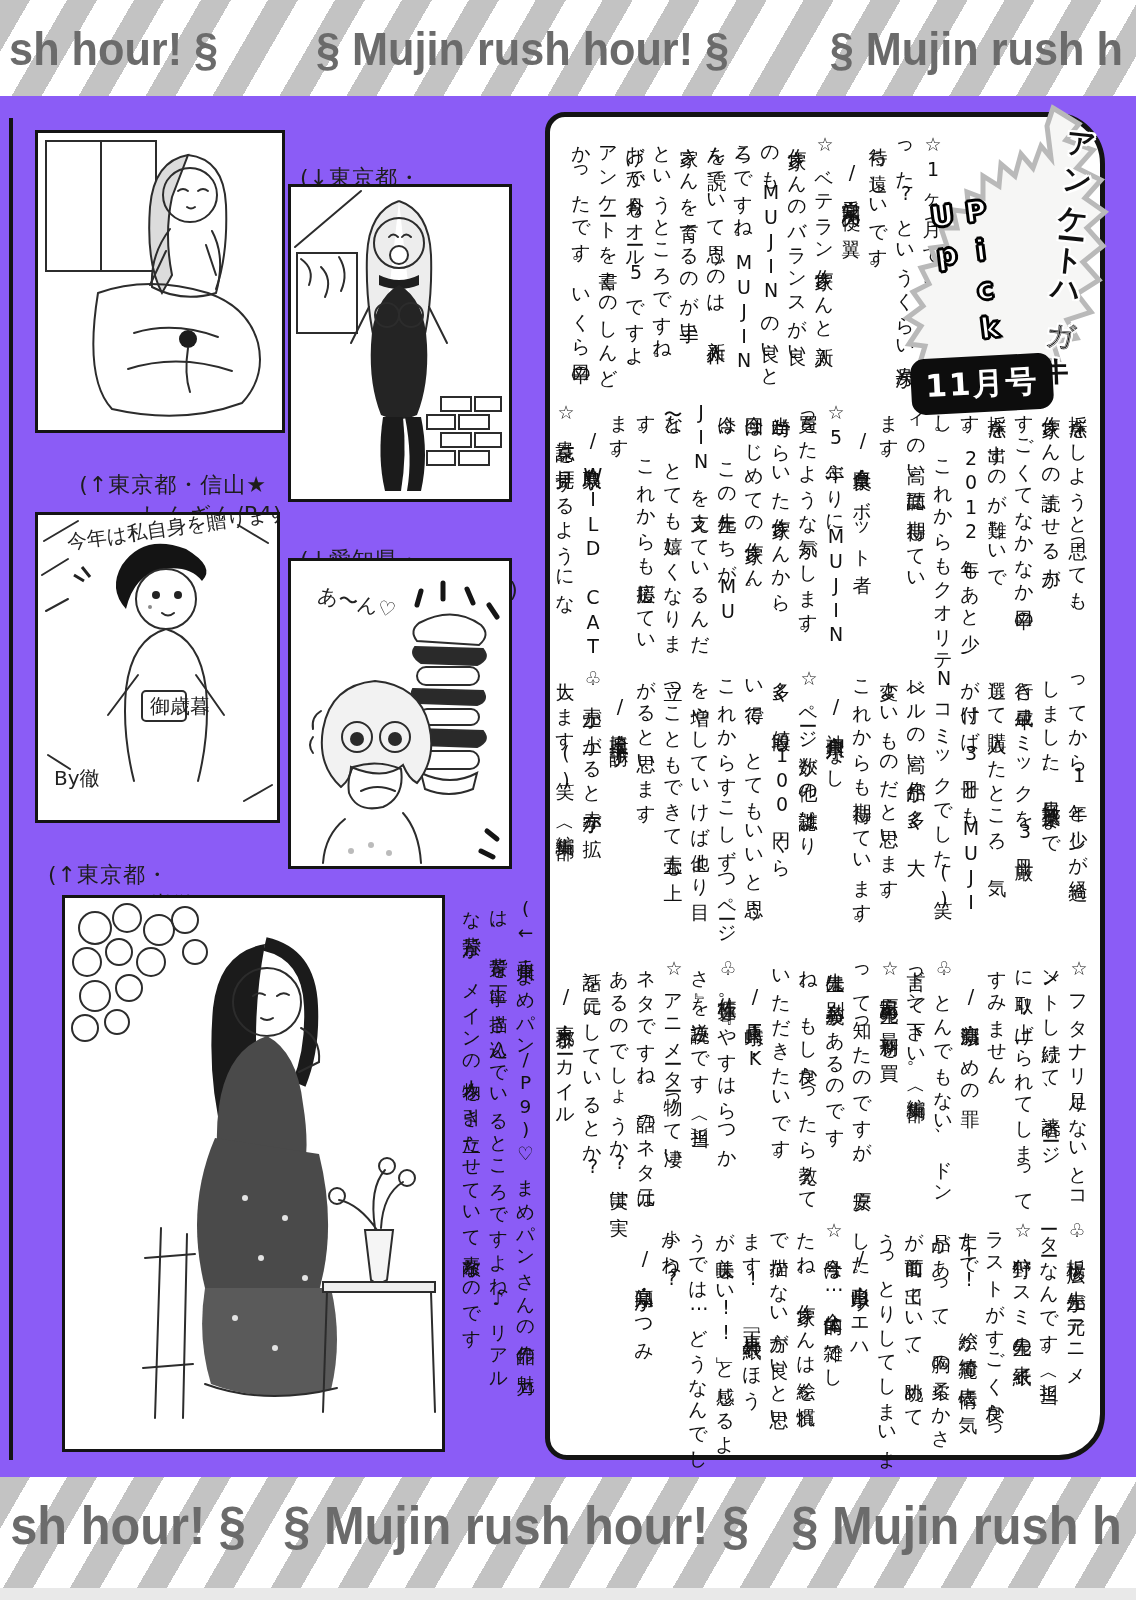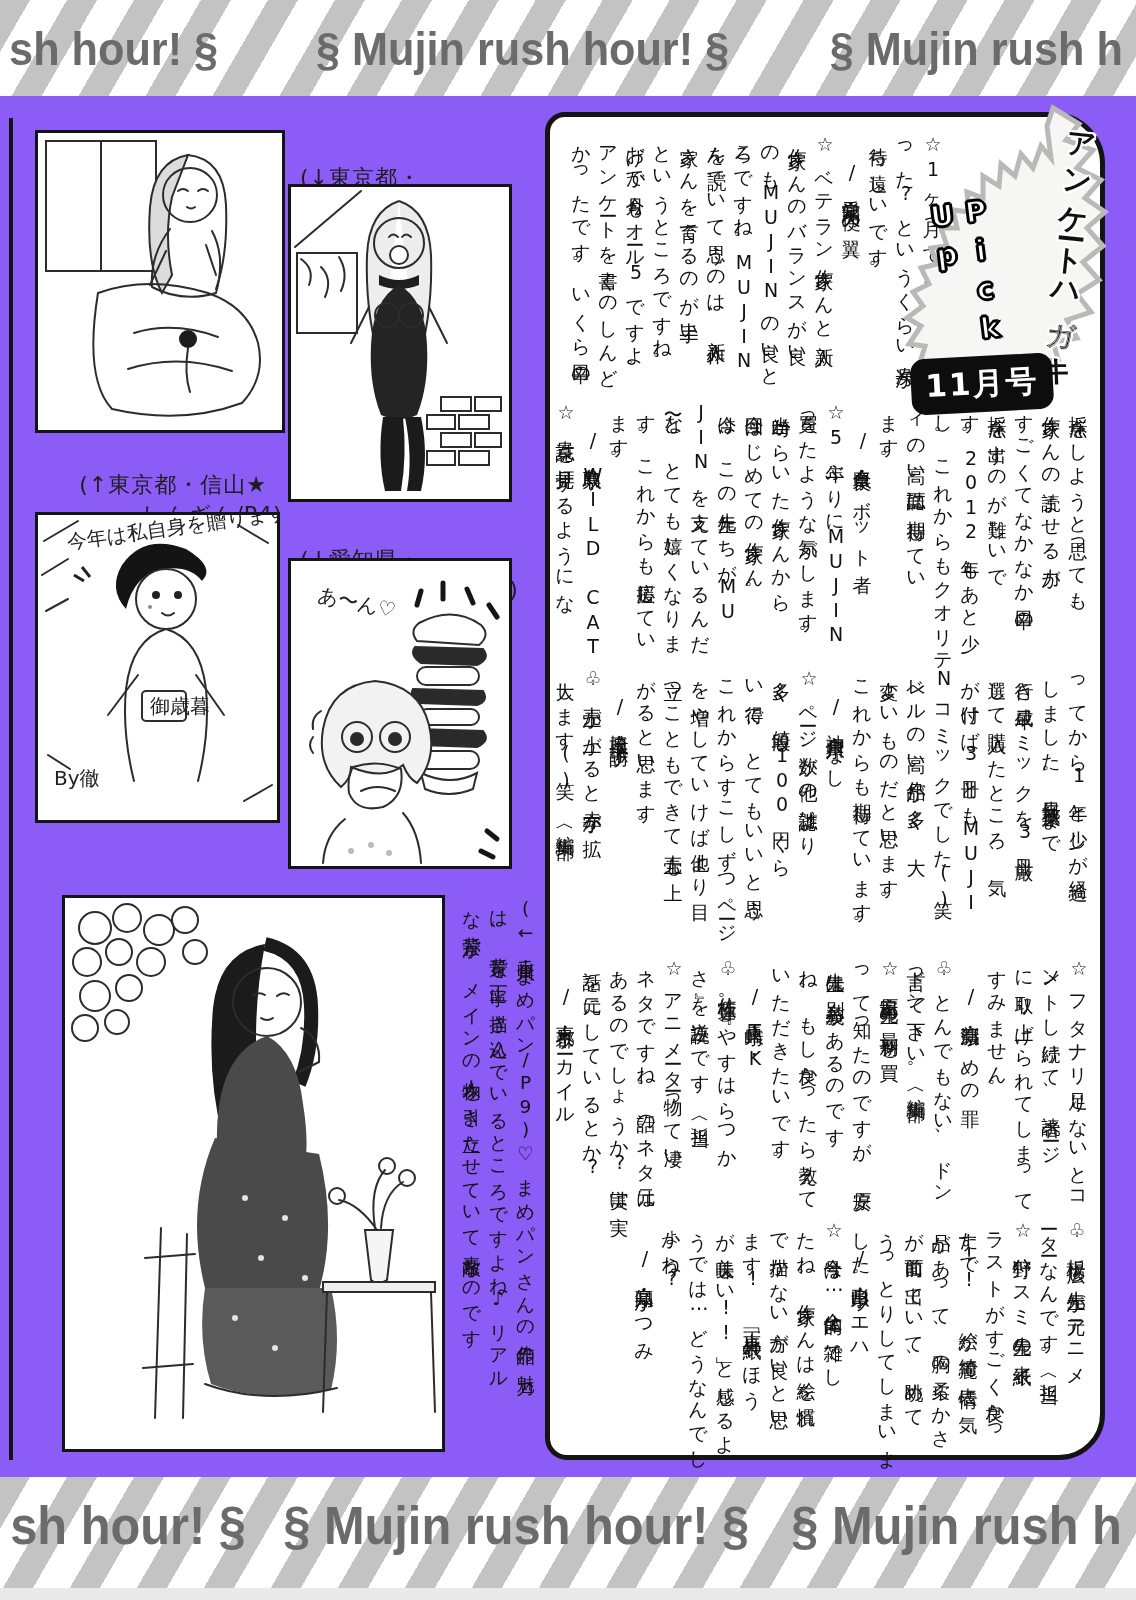--- a/index.html
+++ b/index.html
@@ -128,20 +128,24 @@
       <circle cx="118" cy="80" r="4" fill="#222"></circle>
       <circle cx="140" cy="80" r="4" fill="#222"></circle>
       <path d="M124,98 q6,5 12,0" class="ink"></path>
       <circle cx="112" cy="92" r="2" fill="#888"></circle>
       <path d="M128,114 q-34,10 -40,60 q-4,44 8,92 M128,114 q34,10 40,60 q4,44 -8,92" class="ink"></path>
       <path d="M100,160 l-30,40 M158,160 l28,40" class="ink"></path>
       <rect x="104" y="176" width="44" height="30" rx="4" fill="#fff" class="ink"></rect>
       <text x="112" y="198" class="handwrite" font-size="17">御歳暮</text>
       <path d="M200,10 l30,18 M206,286 l28,-16 M10,240 l22,14" class="ink"></path>
     </svg>
+  </div>
+  <div class="caption" style="left:48px;top:830px;width:250px;">
+    <span>(↑東京都・</span>
+    <span class="l2">三峯徹/P4)</span>
   </div>
 
   <div class="caption" style="left:300px;top:515px;width:220px;">
     <span>(↓愛知県・</span>
     <span class="l2">花あらし/P5)</span>
   </div>
   <div class="panel" style="left:288px;top:558px;width:224px;height:311px;">
     <svg width="218" height="305" viewBox="0 0 218 305">
       <text x="26" y="40" class="handwrite" transform="rotate(12 26 40)">あ〜ん♡</text>
       <g stroke="#151515" stroke-width="5" stroke-linecap="round">

